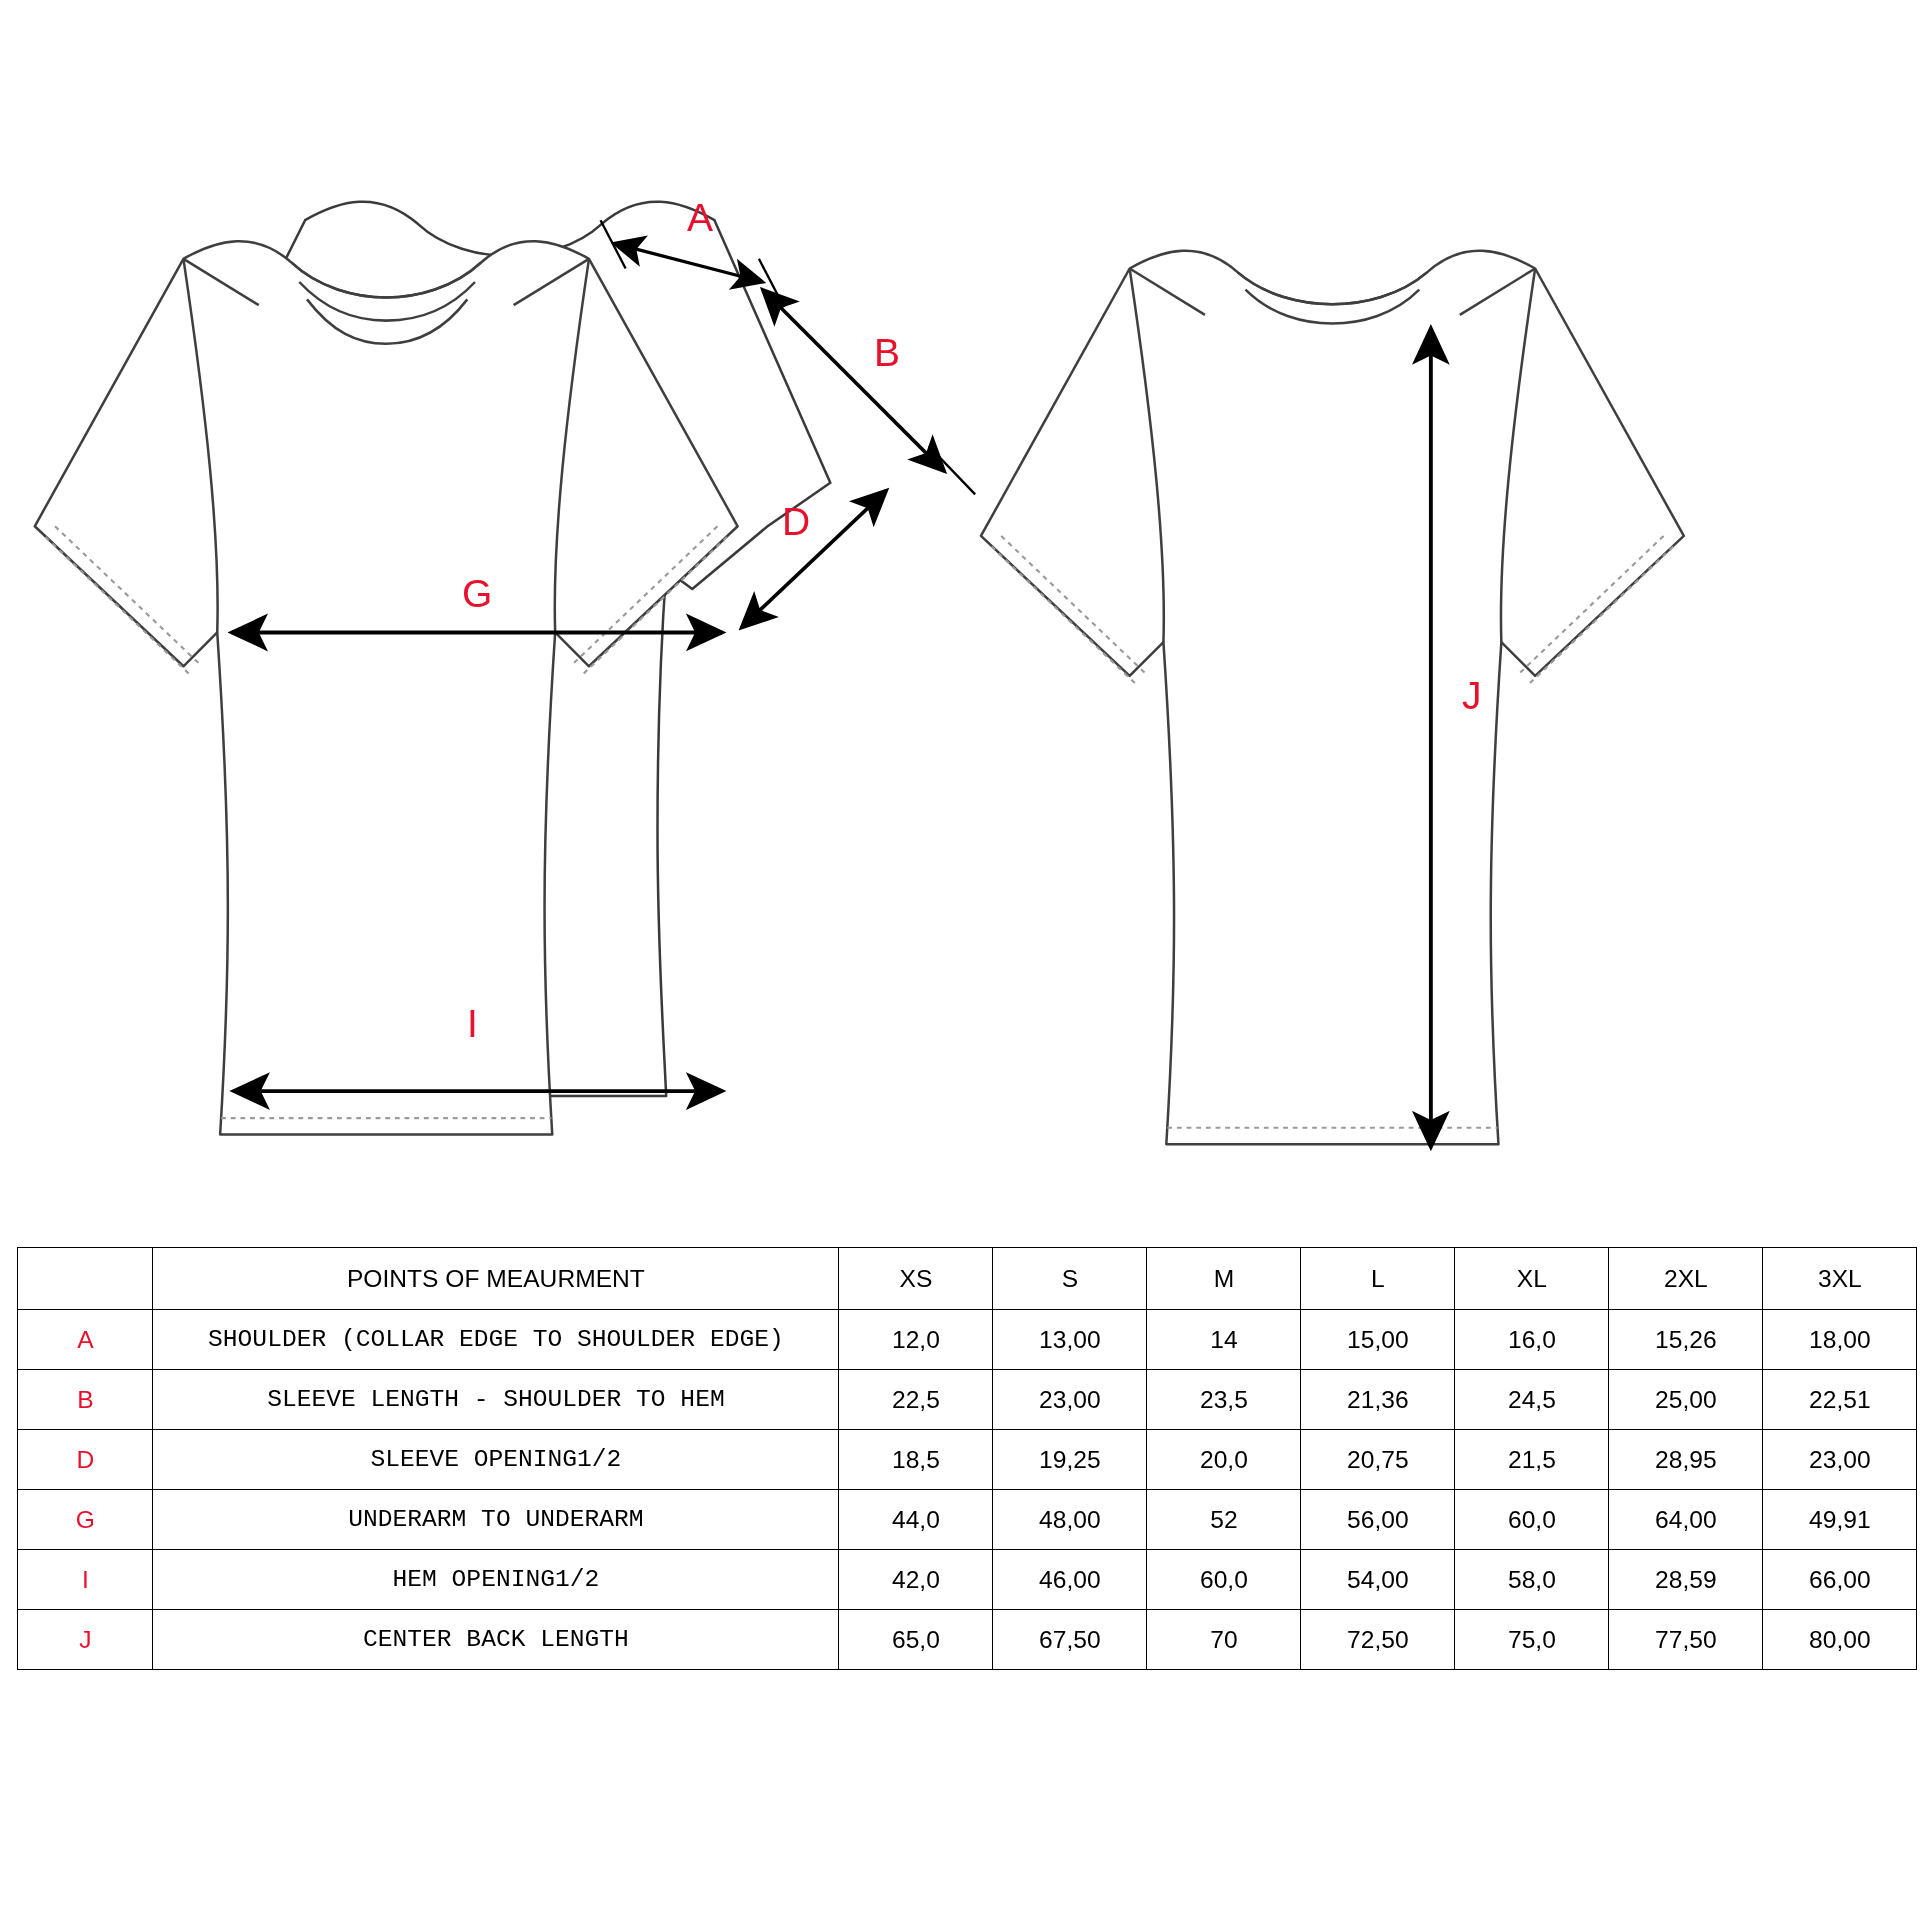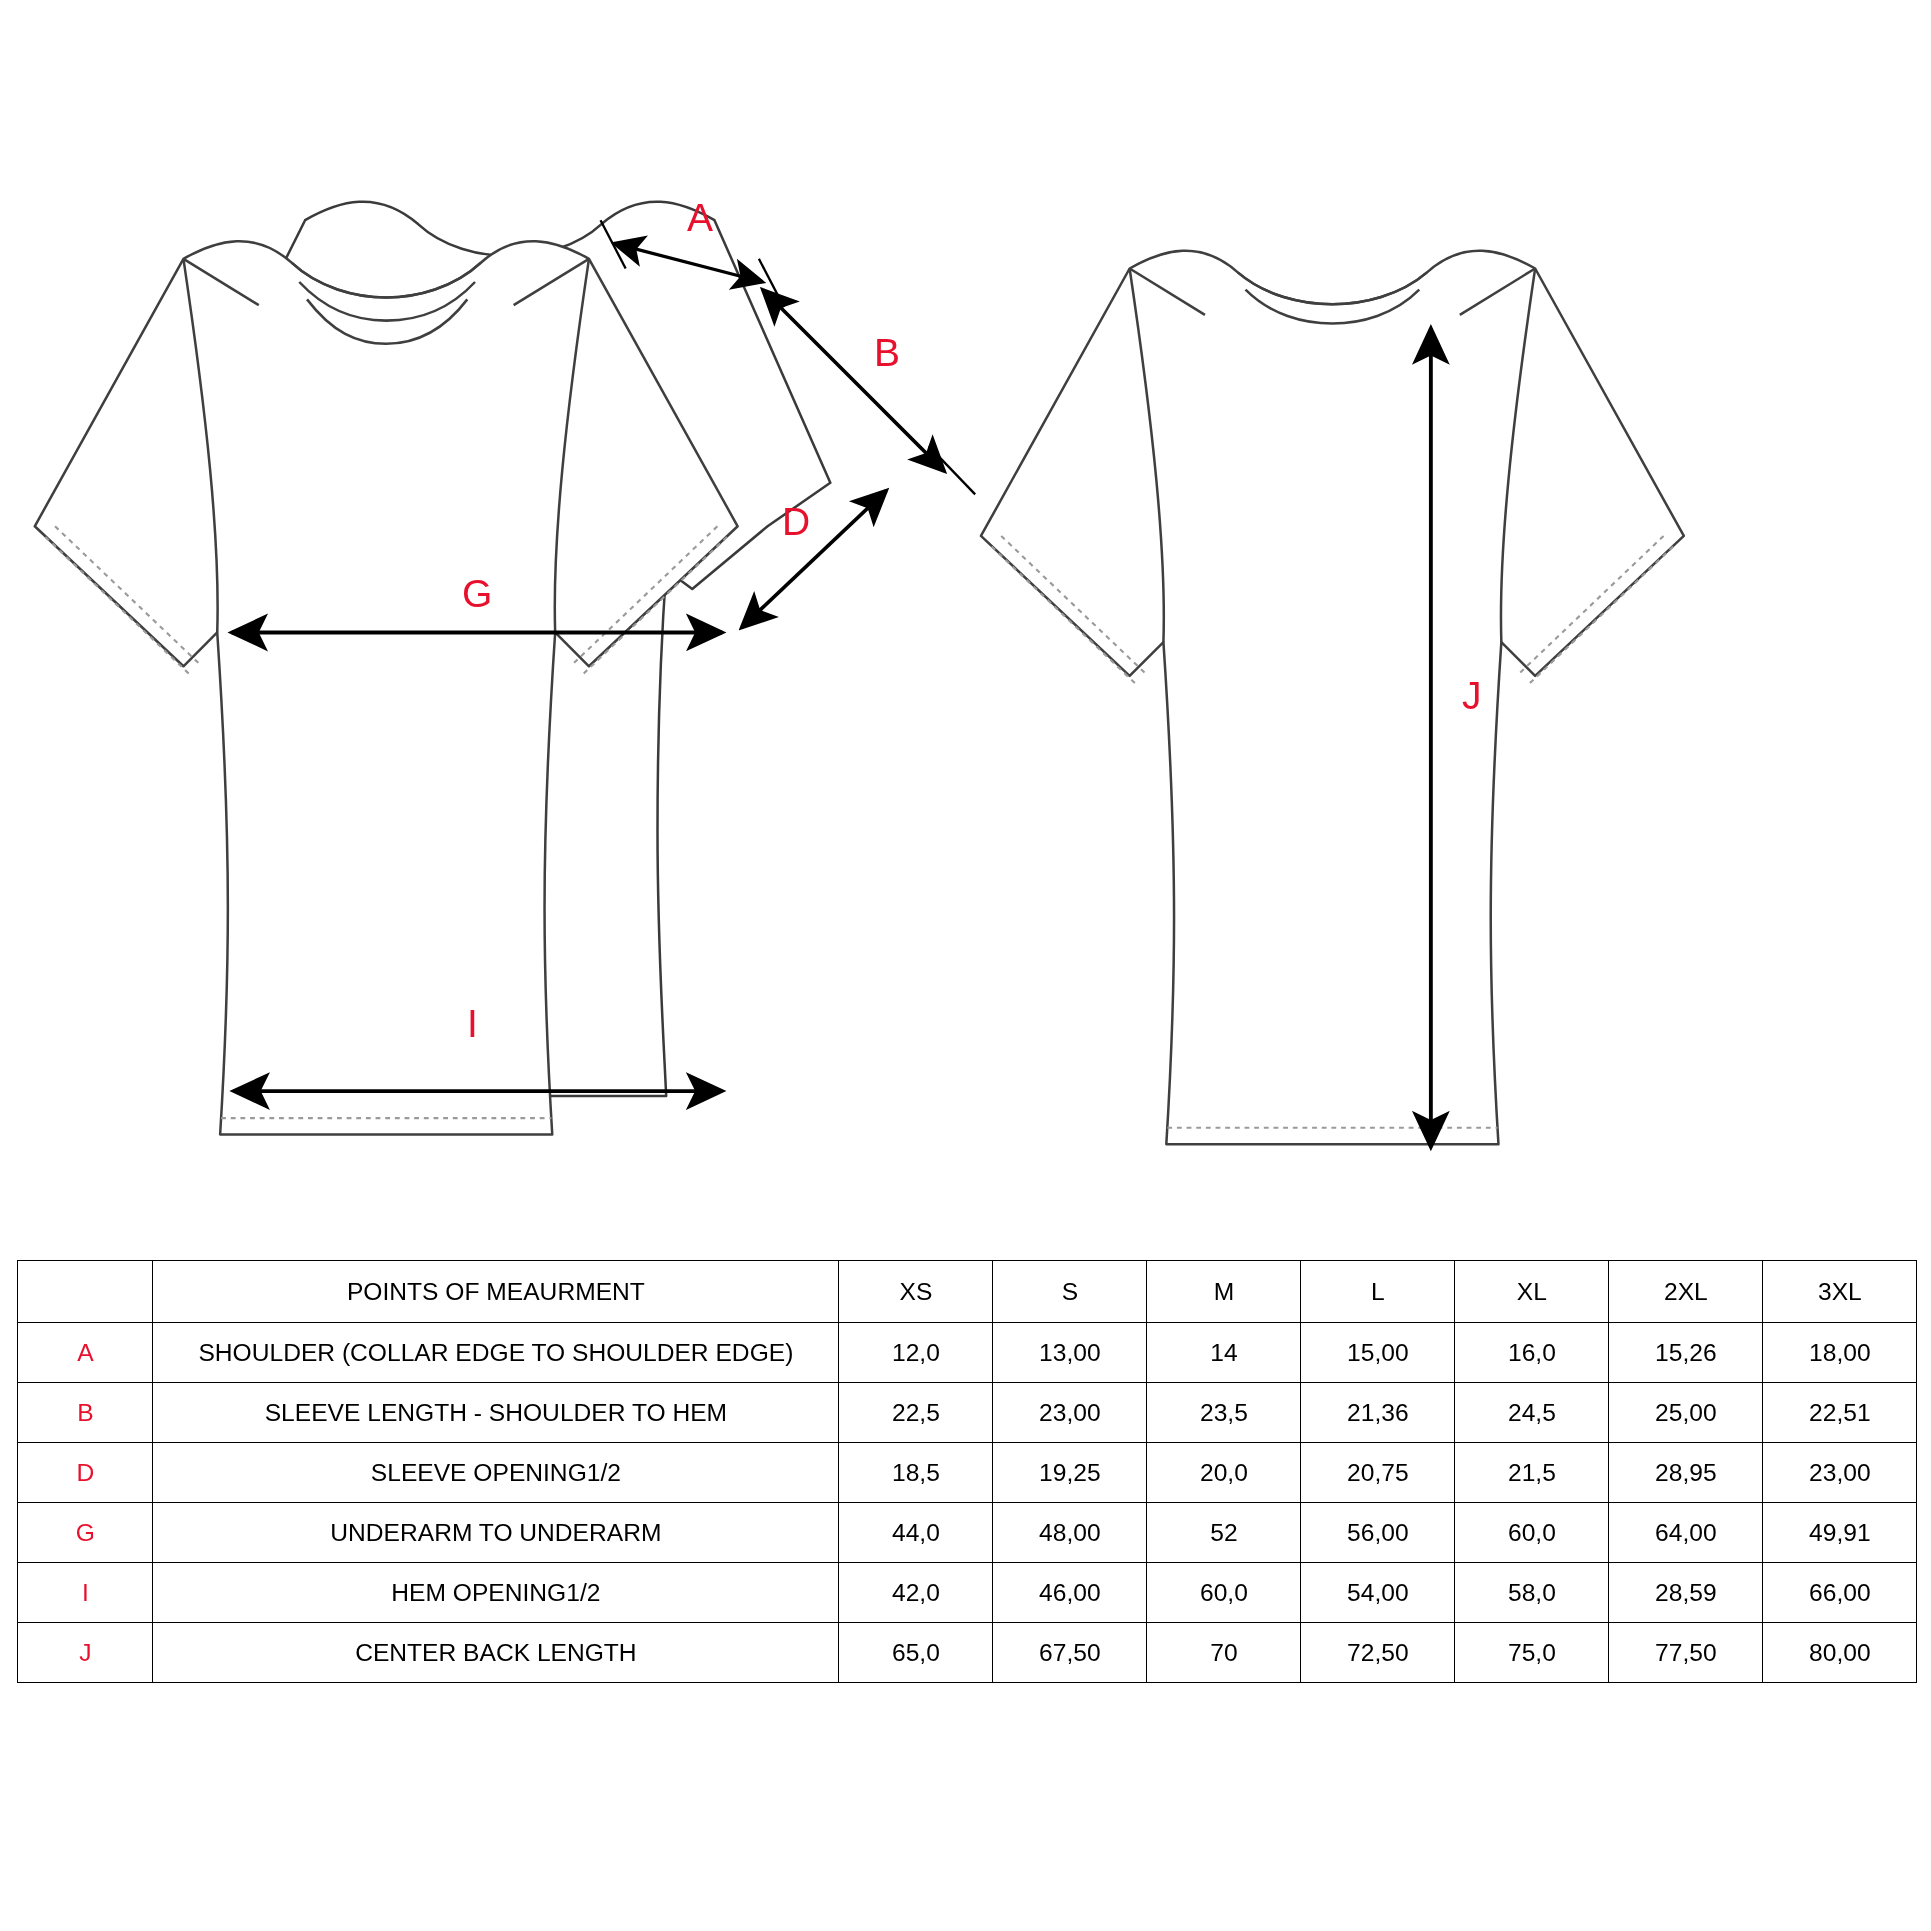--- a/index.html
+++ b/index.html
@@ -41,21 +41,20 @@
     position: absolute;
     left: 17.4px;
     top: 1247px;
     width: 1896px;
   }
   table.size-table {
     border-collapse: collapse;
     width: 1896px;
     table-layout: fixed;
     font-size: 24px;
-    margin-top: 13px;
   }
   table.size-table td, table.size-table th {
     border: 1.9px solid #000;
     height: 60px;
     padding: 0 9.7px;
     font-weight: normal;
     text-align: center;
     vertical-align: middle;
     font-size: 24.6px;
   }
@@ -67,20 +66,21 @@
   td.letter-cell {
     color: #e8112d;
     font-weight: bold;
     text-align: center;
     font-size: 25px;
   }
   td.name-cell {
     text-align: left;
     padding-left: 13.5px;
     white-space: nowrap;
+    font-family: Liberation Mono, monospace;
   }
   th.head-name {
     text-align: left;
     padding-left: 13.5px;
     font-weight: bold;
     white-space: nowrap;
   }
   th.head-size { font-weight: bold; }
   td.blank-cell { border-left: 1.9px solid #000; }
   tr.head-row td, tr.head-row th { height: 62px; }

